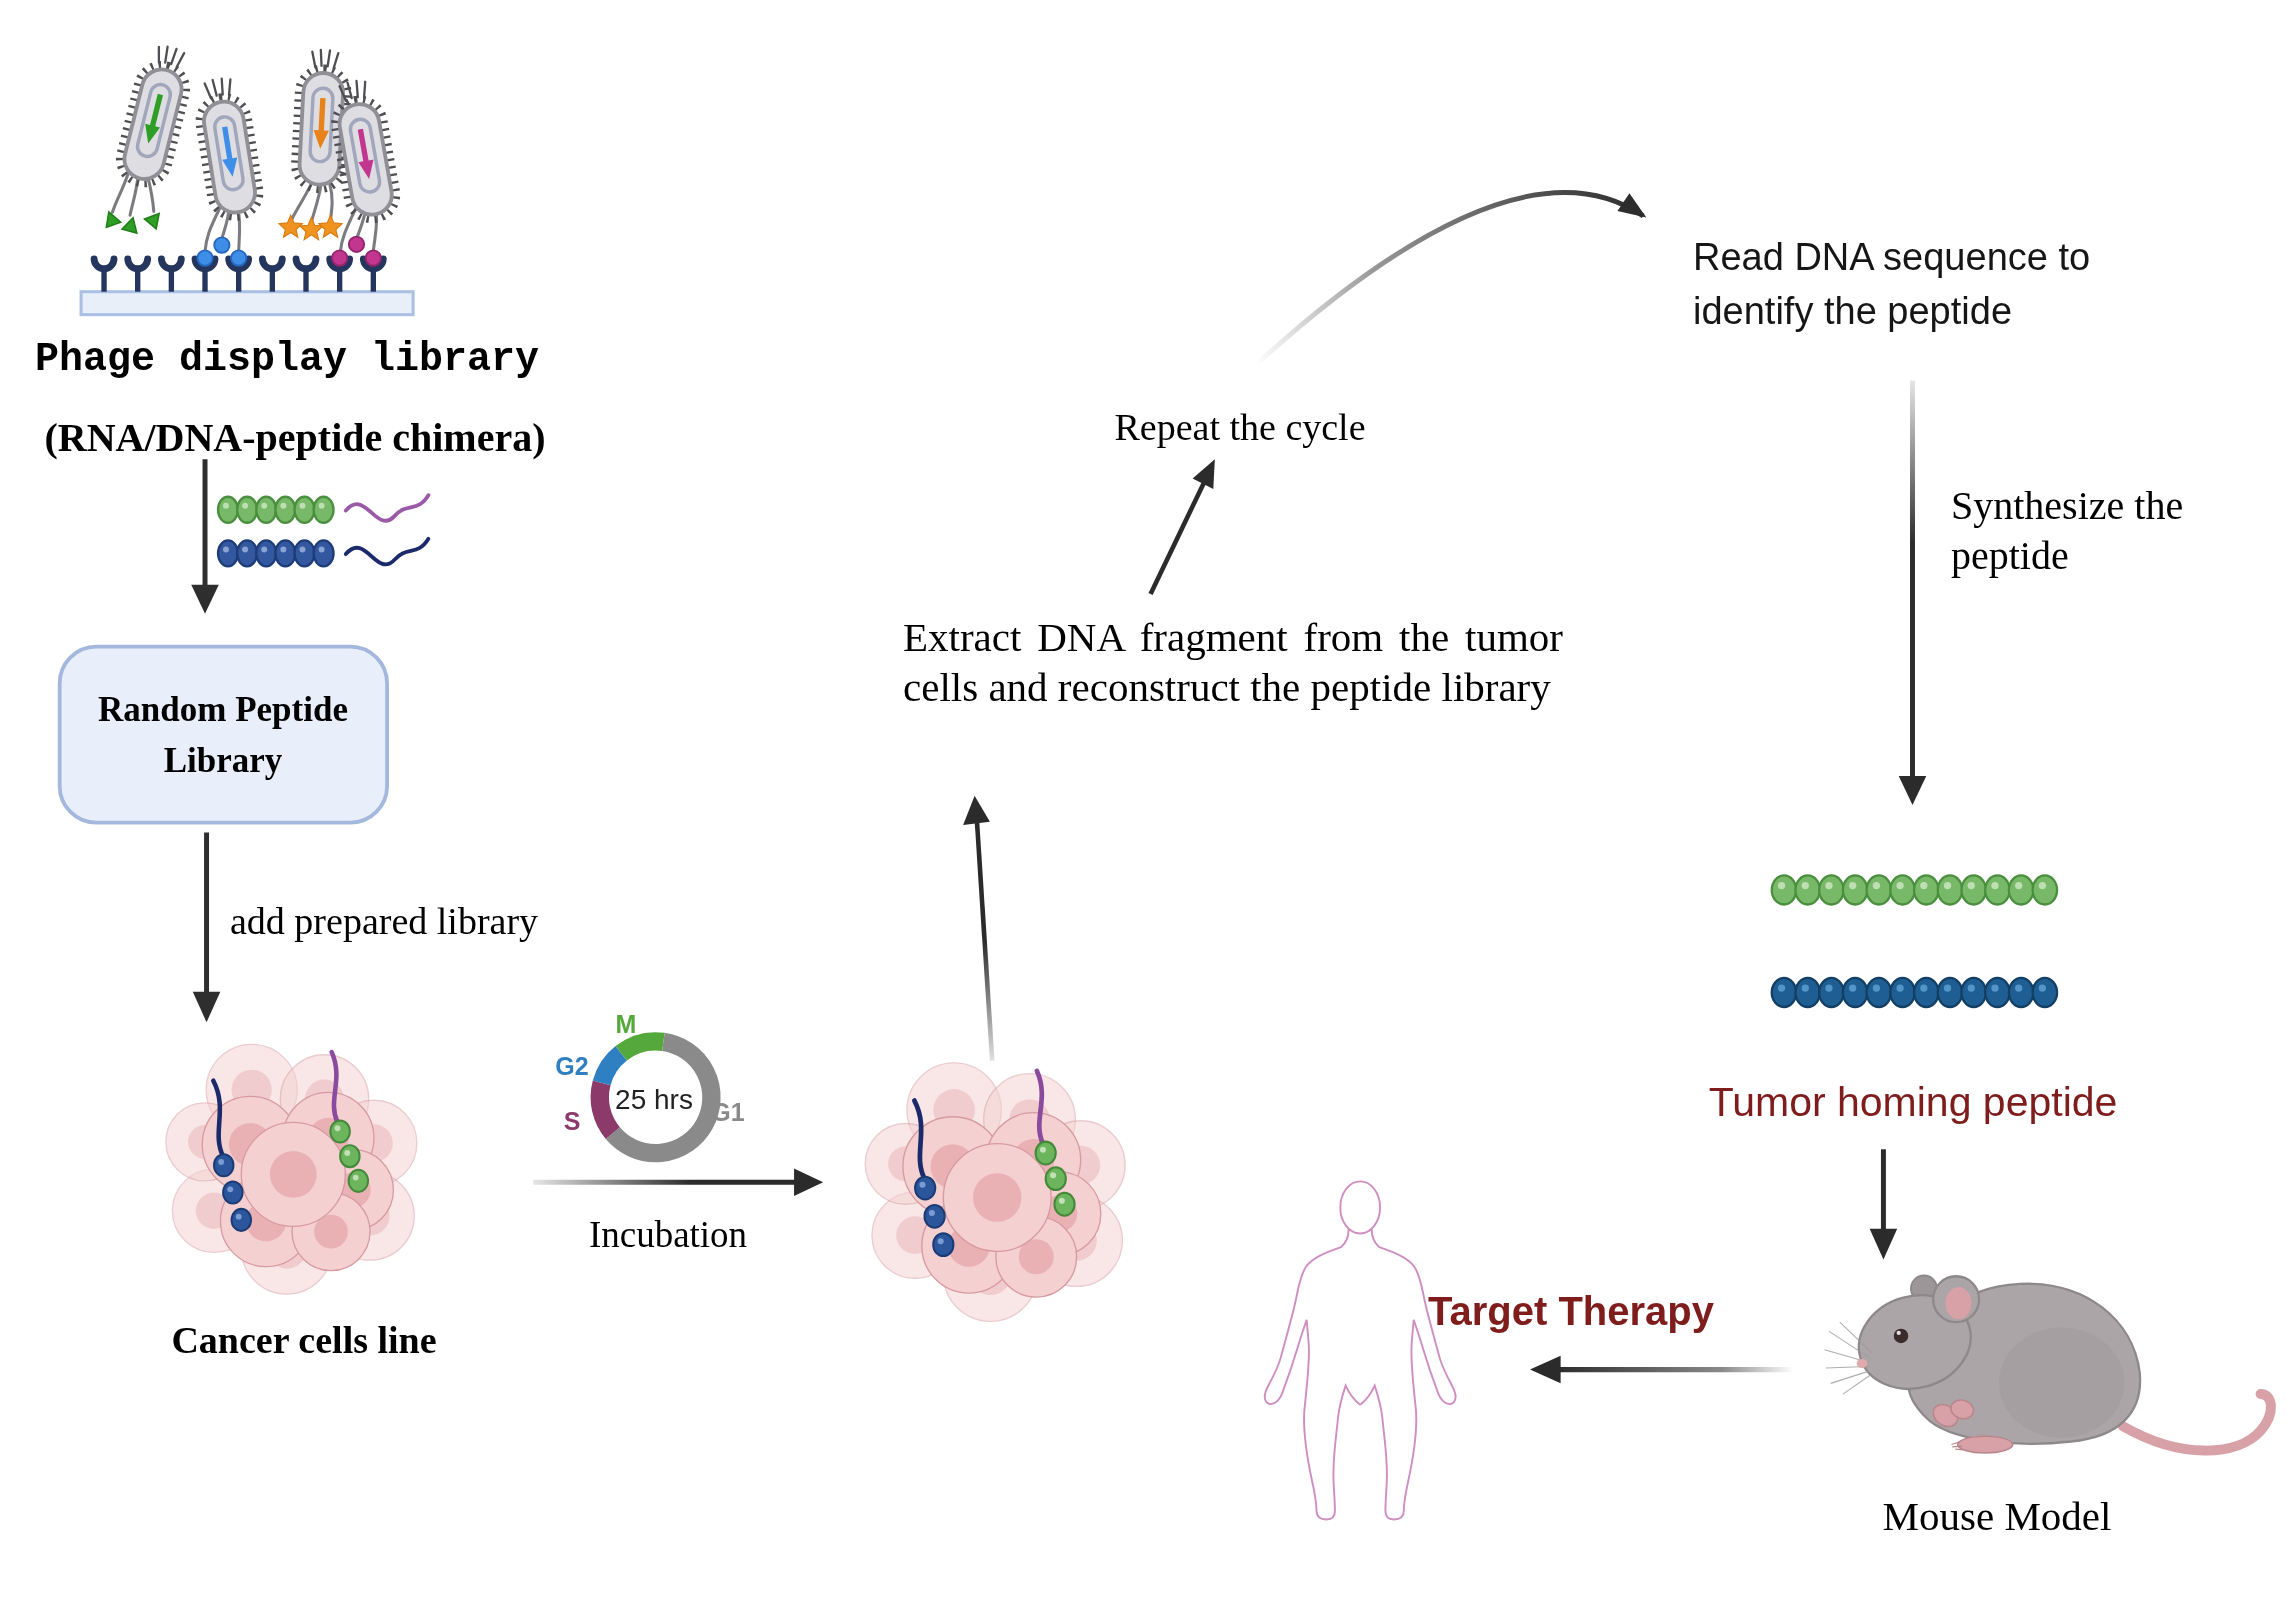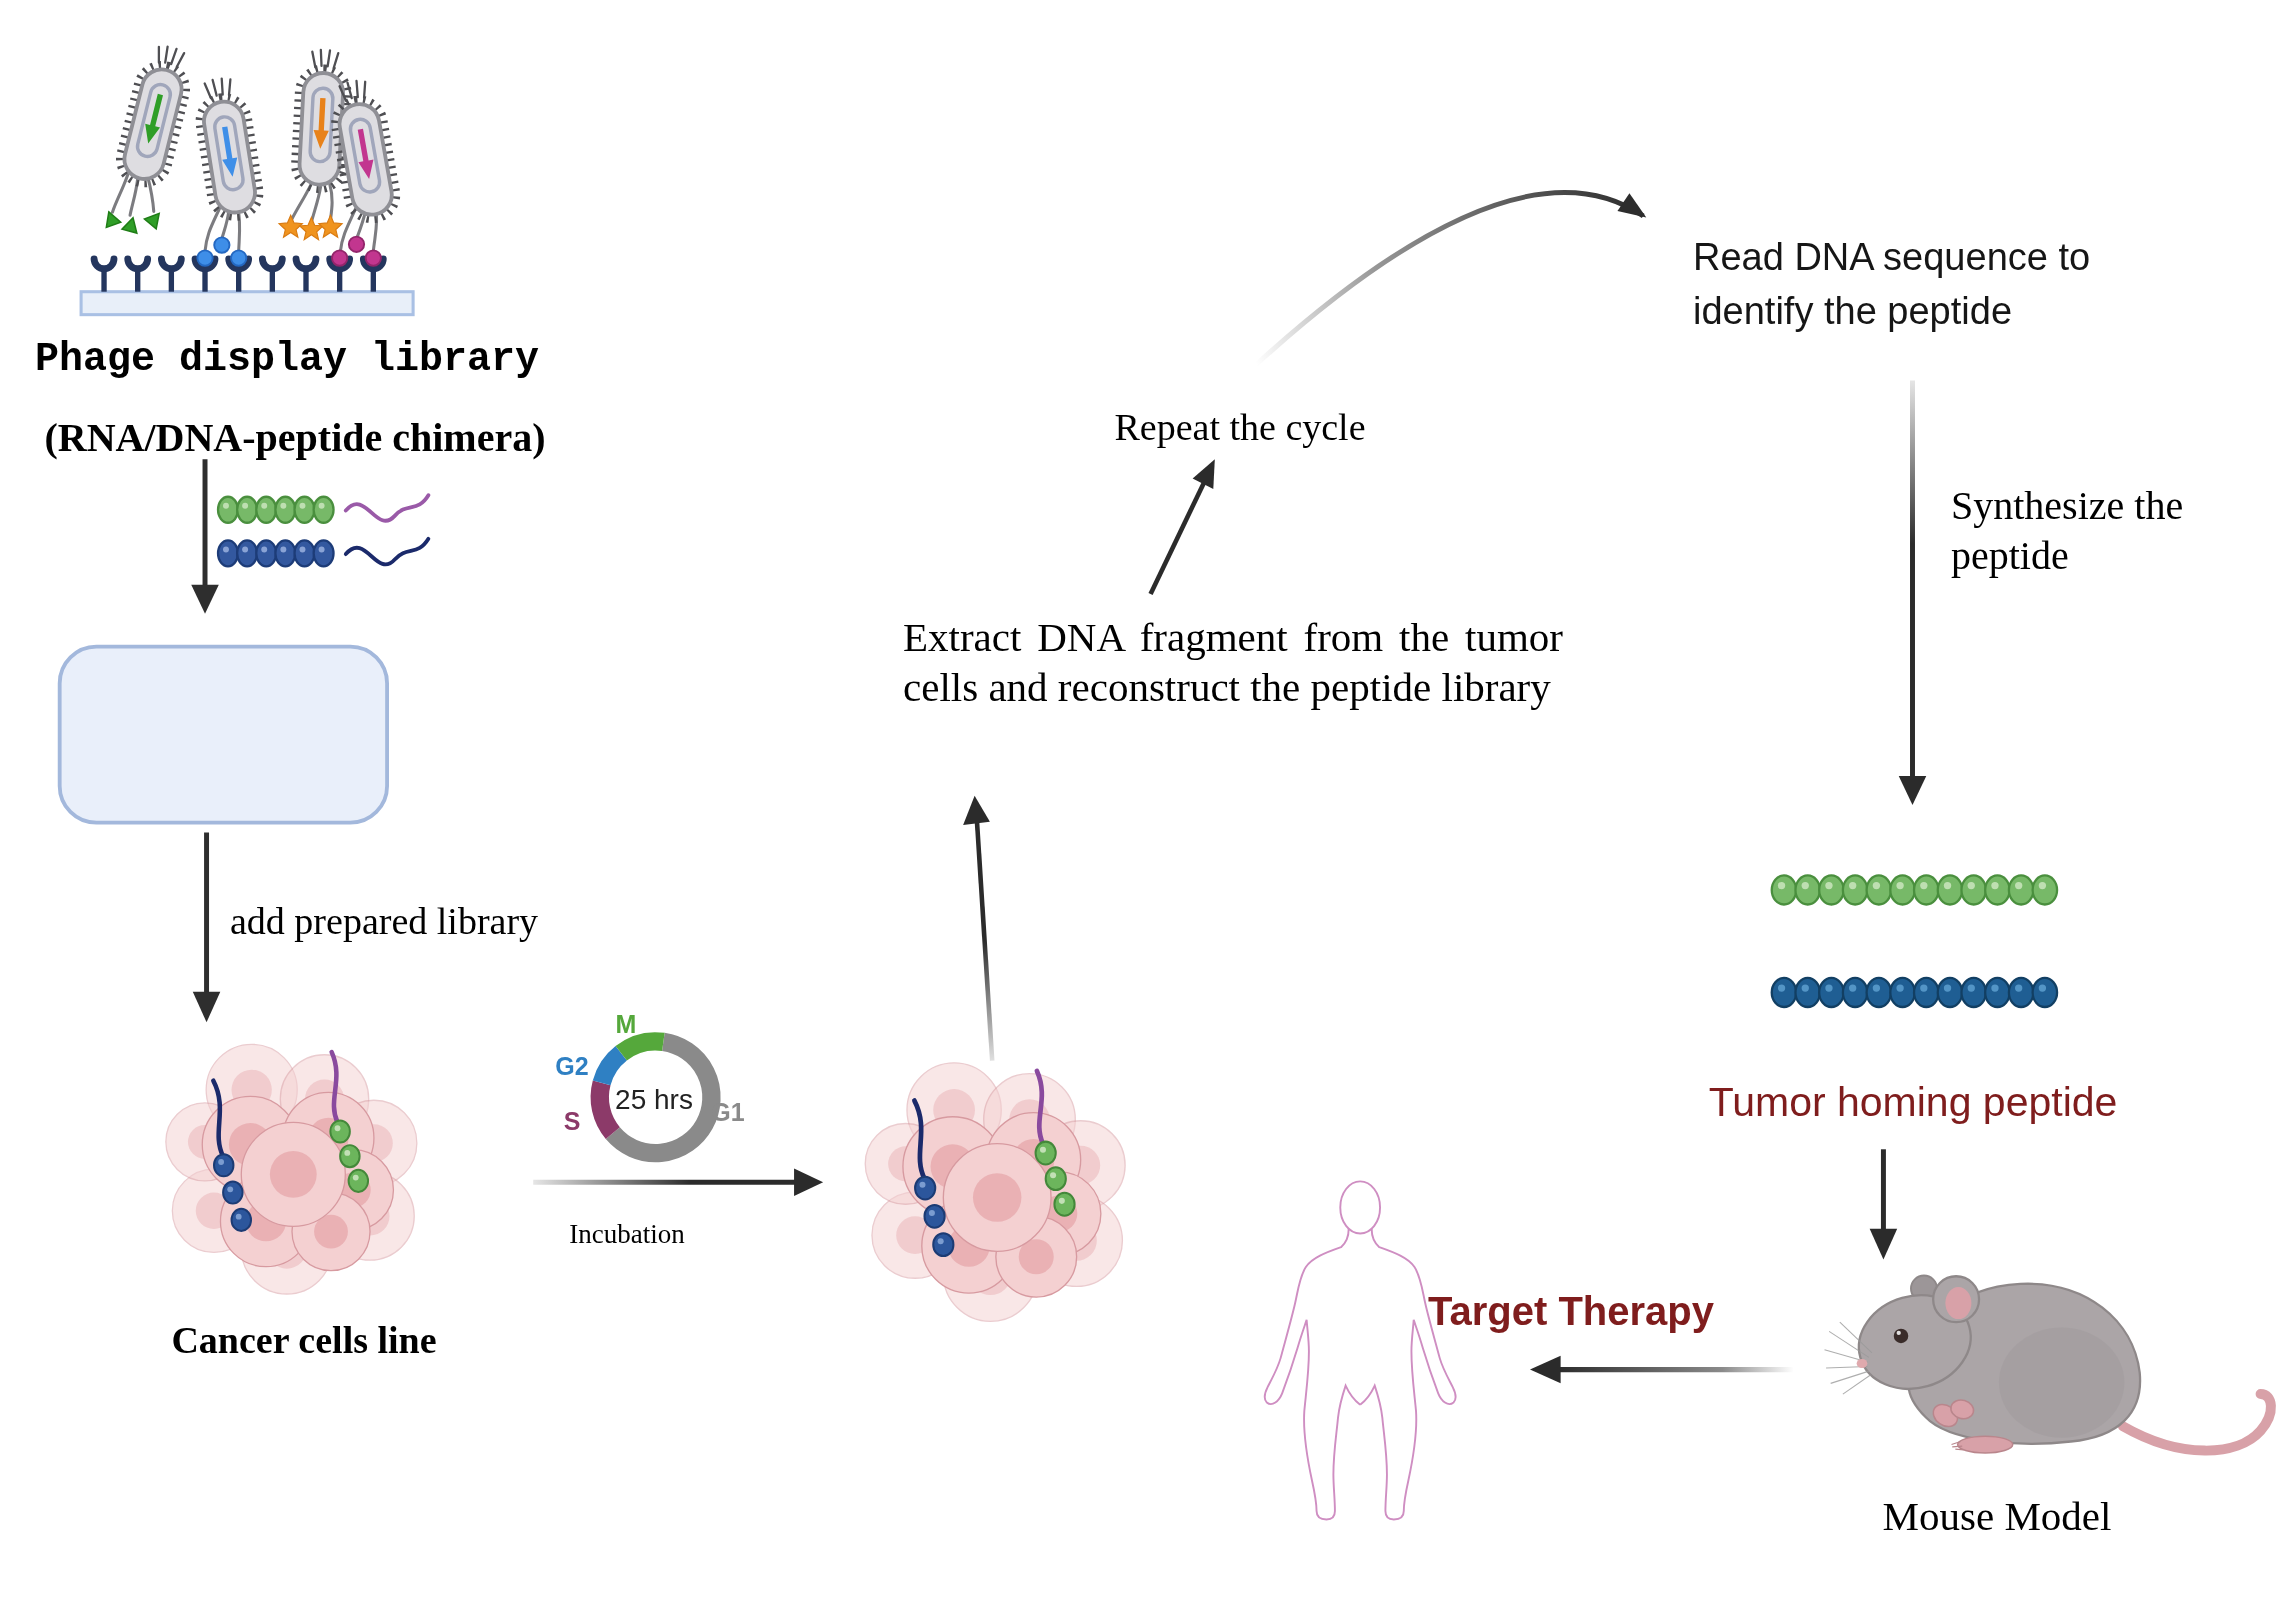--- a/index.html
+++ b/index.html
@@ -336,23 +336,24 @@
     <g stroke="#b9868c" stroke-width="1.5">
           <line x1="168" y1="272" x2="156" y2="276"></line>
           <line x1="170" y1="278" x2="157" y2="279"></line>
           <line x1="172" y1="283" x2="161" y2="282"></line>
         </g>
   </g>
 </svg>
 
 <div class="lbl serif title1" style="left:287px;top:360px;font-family:Liberation Mono, monospace;">Phage display library</div>
 <div class="lbl serif title2" style="left:295px;top:438px;">(RNA/DNA-peptide chimera)</div>
+<div class="lbl serif boxlbl" style="left:223px;top:736px;">Random Peptide Library</div>
 <div class="lbl serif step" style="left:230px;top:922px;transform:translate(0,-50%);">add prepared library</div>
 <div class="lbl serif bold" style="left:304px;top:1341px;font-size:38px;">Cancer cells line</div>
-<div class="lbl serif" style="left:627px;top:1235px;font-size:27px;">Incubation</div>
+<div class="lbl serif" style="left:668px;top:1235px;font-size:37px;">Incubation</div>
 <div class="blk serif extract" style="left:903px;top:612px;">Extract DNA fragment from the tumor cells and reconstruct the peptide library</div>
 <div class="lbl serif" style="left:1240px;top:428px;font-size:38px;">Repeat the cycle</div>
 <div class="blk sans readdna" style="left:1693px;top:231px;">Read DNA sequence to identify the peptide</div>
 <div class="blk serif synth" style="left:1951px;top:481px;">Synthesize the peptide</div>
 <div class="lbl sans sanslbl" style="left:1913px;top:1103px;font-size:41px;">Tumor homing peptide</div>
 <div class="lbl sans sanslbl bold" style="left:1571px;top:1311px;">Target Therapy</div>
 <div class="lbl serif" style="left:1997px;top:1517px;font-size:41px;">Mouse Model</div>
 
 <div class="lbl sans phase" style="left: 626px; top: 1024px; color: rgb(85, 168, 59);">M</div>
 <div class="lbl sans phase" style="left: 572px; top: 1066px; color: rgb(47, 128, 195);">G2</div>

